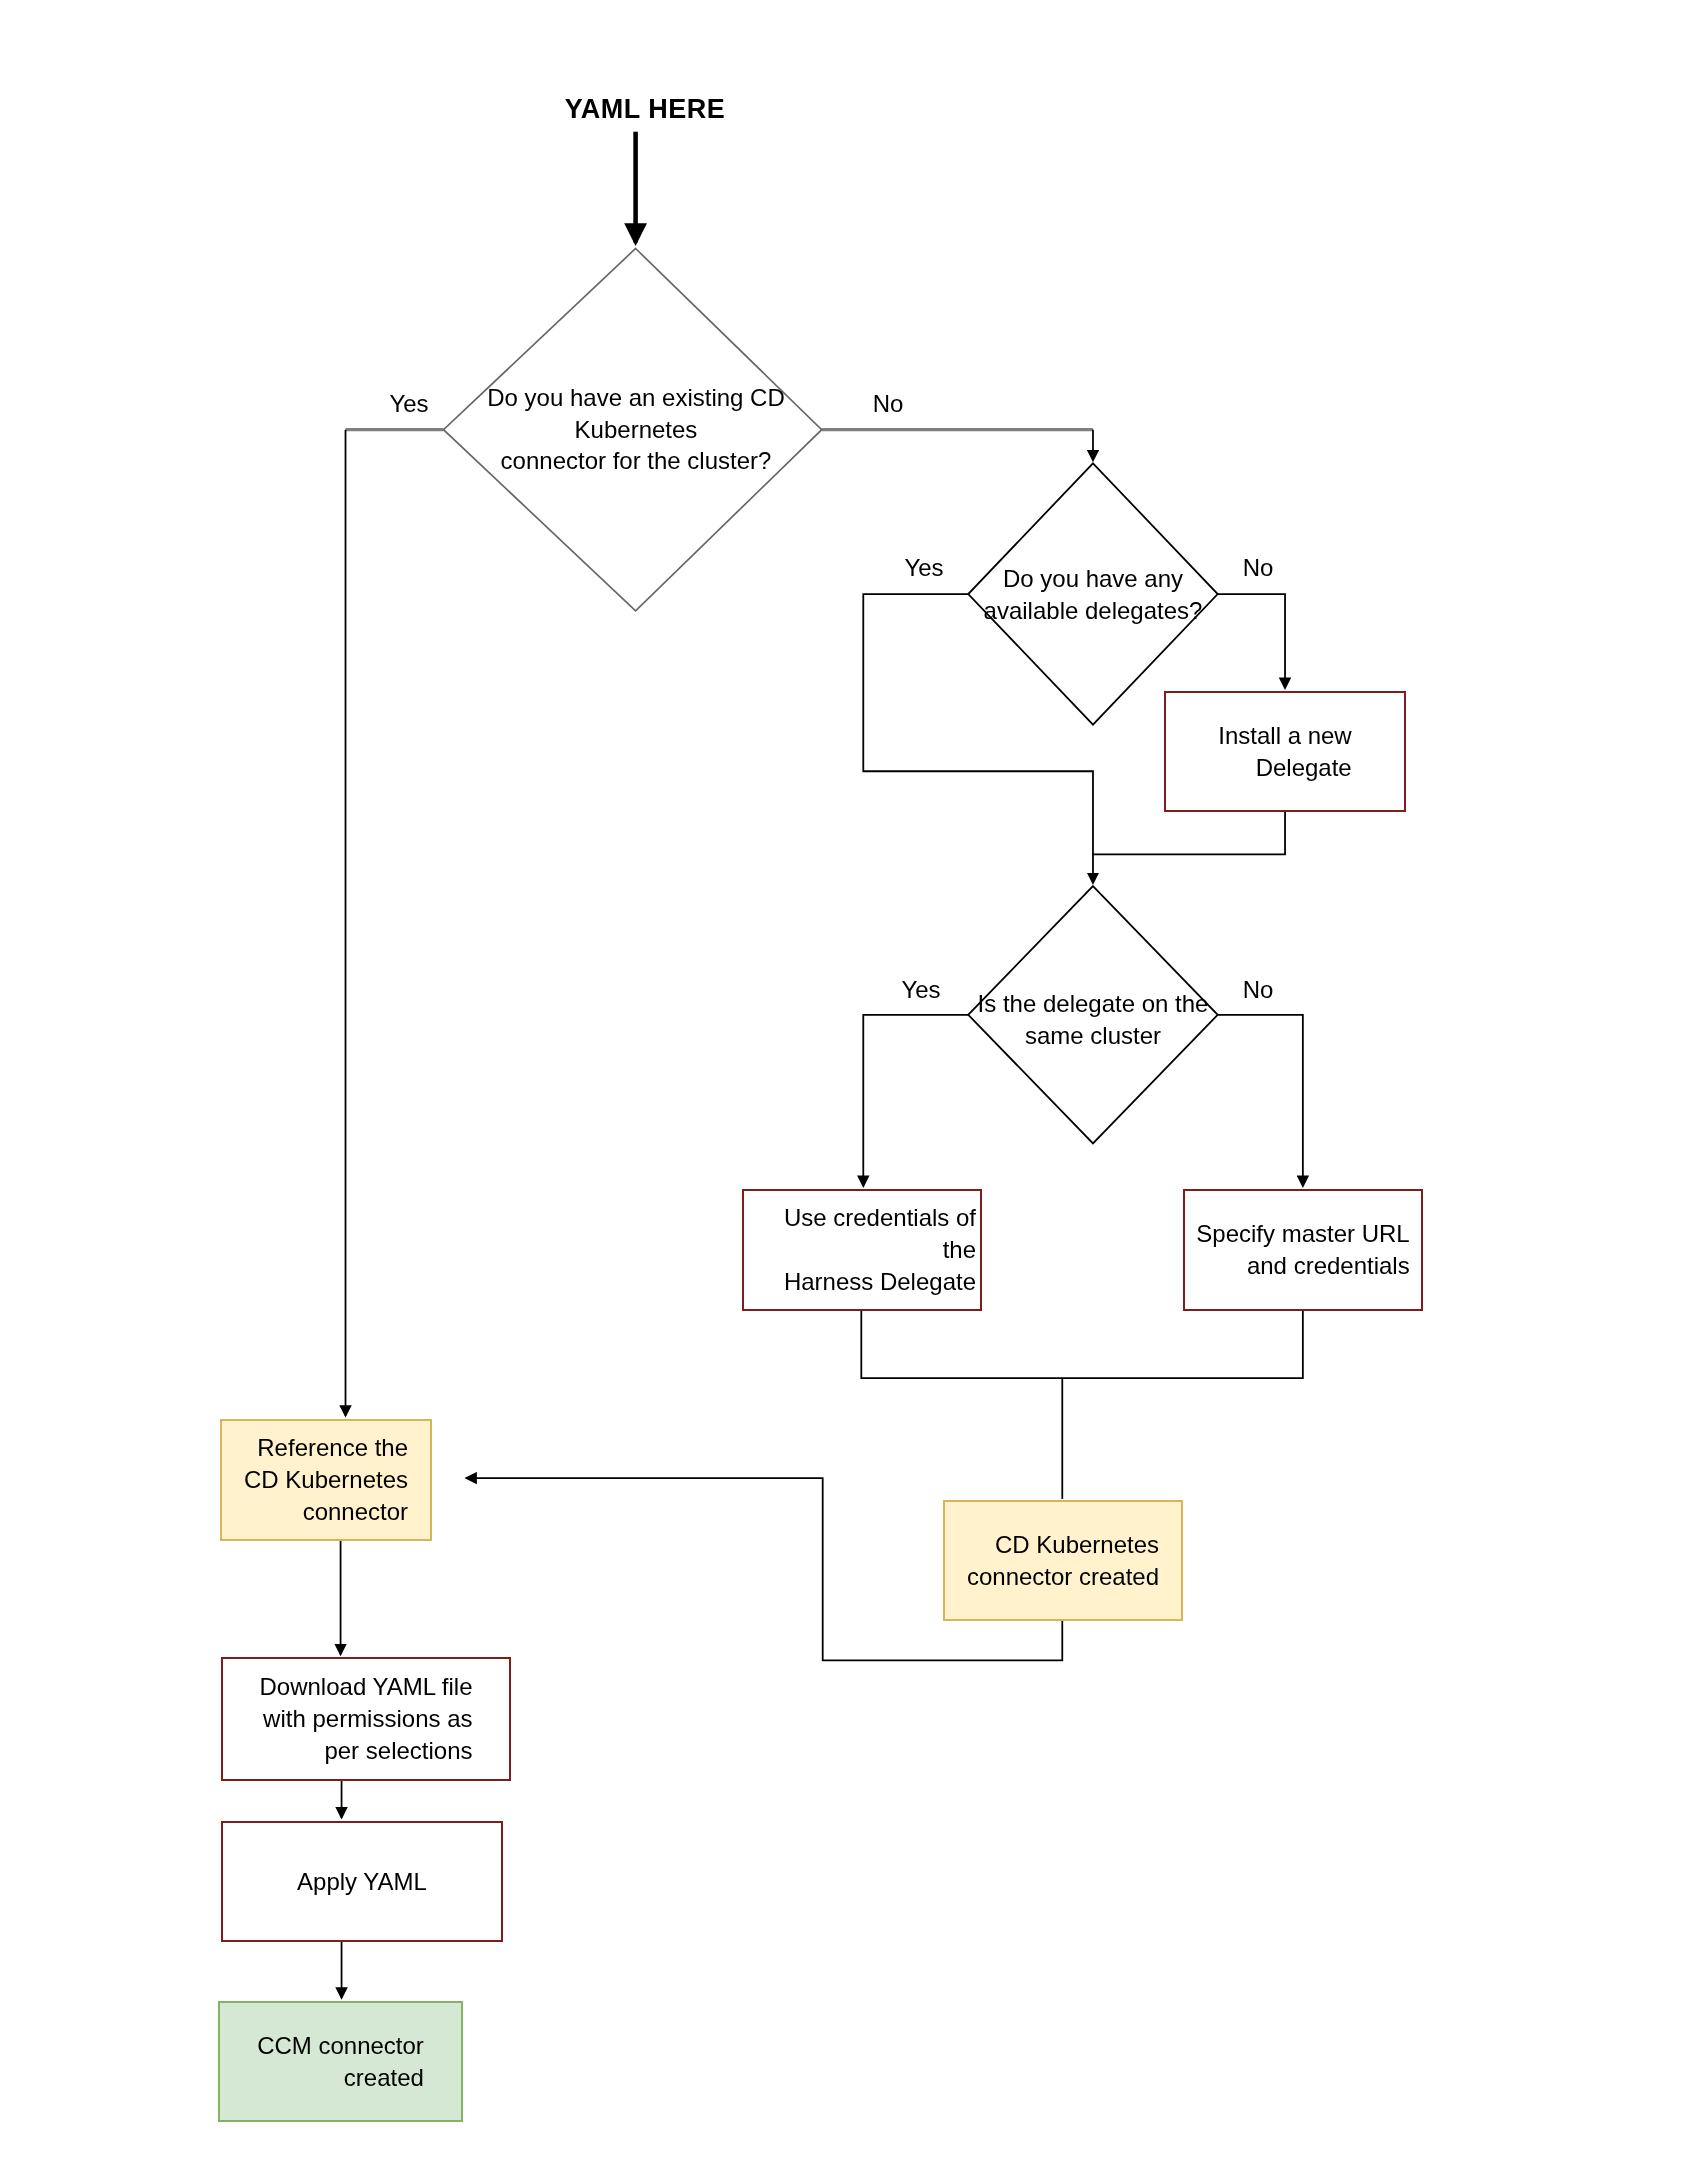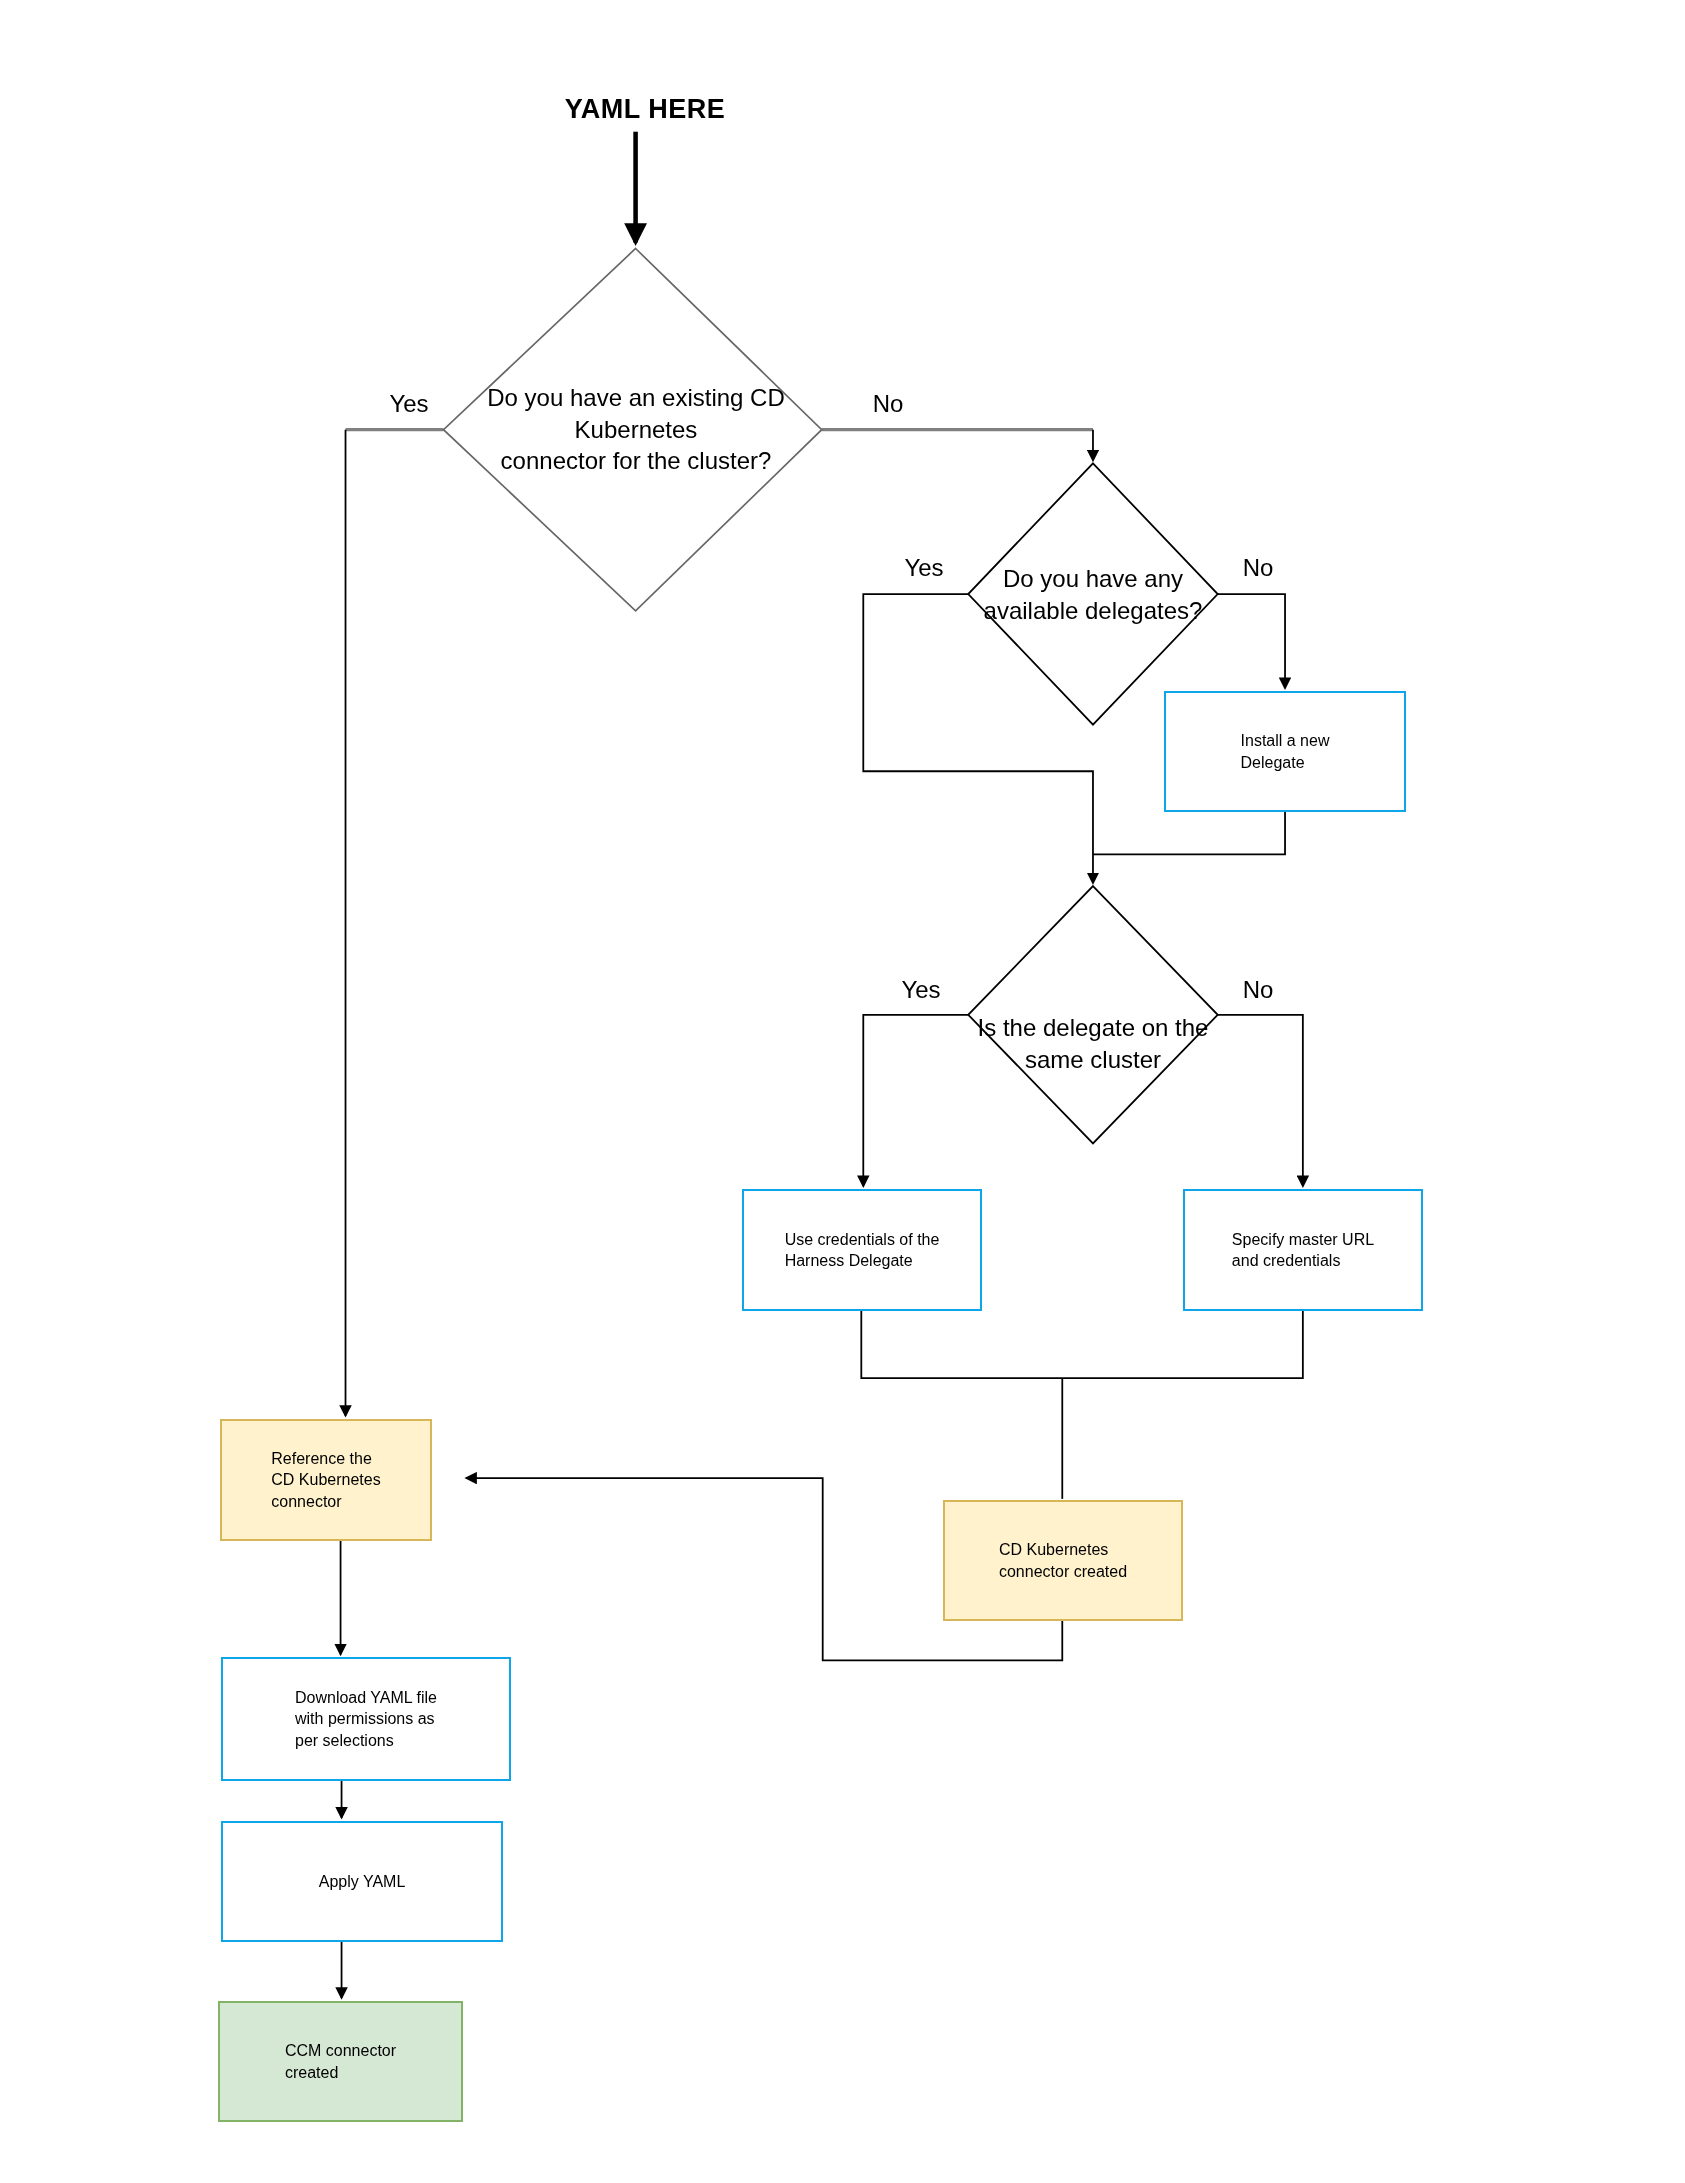--- a/index.html
+++ b/index.html
@@ -34,25 +34,25 @@
     font-weight: 700;
     letter-spacing: 0.5px;
     white-space: nowrap;
   }
   .box {
     position: absolute;
     box-sizing: border-box;
     display: flex;
     align-items: center;
     justify-content: center;
-    text-align: left;
+    text-align: right;
     white-space: pre-line;
-    border: 2px solid #0ea5e9;
+    border: 2px solid #7f1d1d;
     background: #ffffff;
-    font-size: 16px;
+    font-size: 24px;
     line-height: 1.32;
     padding: 4px;
   }
   .box.yellow { background: var(--yellow-fill, #fff2cc); border-color: var(--yellow-border, #d6b656); }
   .box.green  { background: var(--green-fill, #d5e8d4);  border-color: var(--green-border, #82b366); }
 </style>
 </head>
 <body>
 
 <div id="canvas">
@@ -96,21 +96,21 @@
     <polygon class="diamond" points="1104,895 1230,1025 1104,1155 978,1025"></polygon>
   </svg>
 
   <div class="title" style="left:645px; top:109px;">YAML HERE</div>
 
   <div class="flow-label" style="left:636px; top:430px; width:356px;">Do you have an existing CD
 Kubernetes
 connector for the cluster?</div>
   <div class="flow-label" style="left:1093px; top:595px; width:277px;">Do you have any
 available delegates?</div>
-  <div class="flow-label" style="left:1093px; top:1044px; width:277px;text-align:center;">Is the delegate on the
+  <div class="flow-label" style="left:1093px; top:1020px; width:277px;text-align:center;">Is the delegate on the
 same cluster</div>
 
   <div class="flow-label" style="left:409px; top:404px;">Yes</div>
   <div class="flow-label" style="left:888px; top:404px;">No</div>
   <div class="flow-label" style="left:924px; top:568px;">Yes</div>
   <div class="flow-label" style="left:1258px; top:568px;">No</div>
   <div class="flow-label" style="left:921px; top:990px;">Yes</div>
   <div class="flow-label" style="left:1258px; top:990px;">No</div>
 
   <div class="box" style="left:1164px; top:691px; width:242px; height:121px;">Install a new

